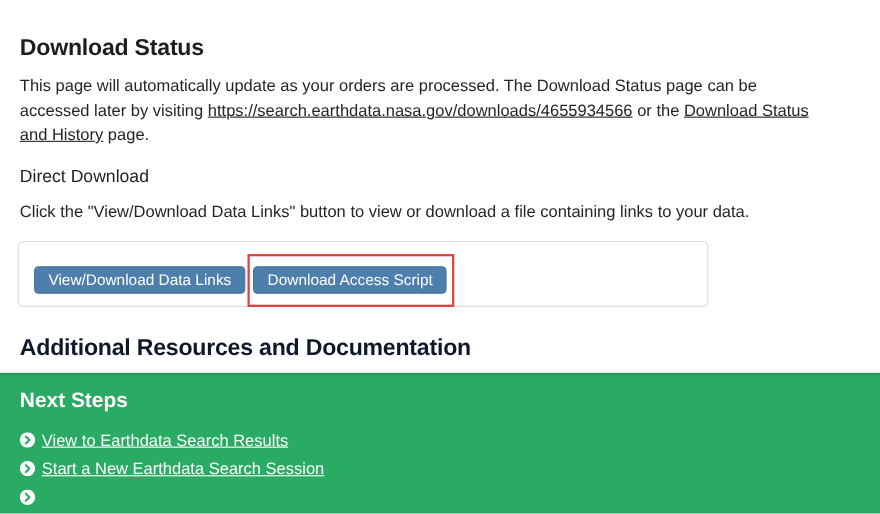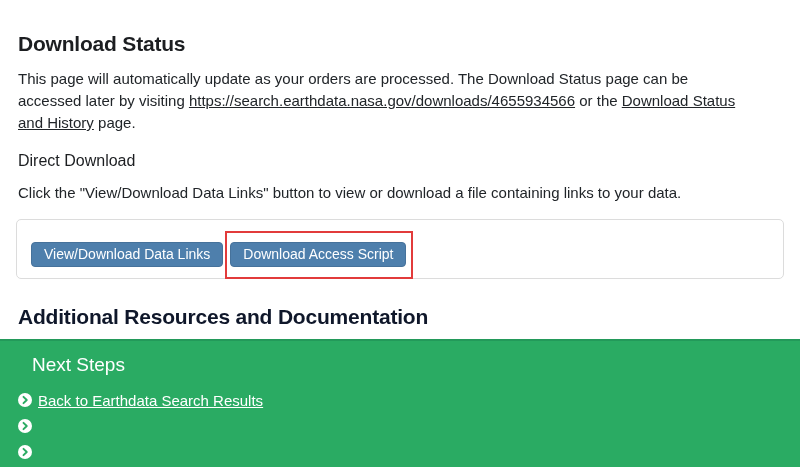--- a/index.html
+++ b/index.html
@@ -39,21 +39,21 @@
   }
   p.section-desc {
     font-size: 15px;
     line-height: 20px;
     margin: 0 0 16px 2px;
   }
 
   .download-panel {
     border: 1px solid #dcdcdc;
     border-radius: 5px;
-    width: 768px;
+    width: 628px;
     margin-left: 0px;
     padding: 22px 14px 11px 14px;
     background: #ffffff;
   }
   .btn-blue {
     display: inline-block;
     background: #4e7fac;
     border: 1px solid #46729b;
     border-radius: 4px;
     color: #ffffff;
@@ -93,22 +93,22 @@
     left: 0; bottom: 0;
     width: 800px;
     height: 128px;
     background: #2aab63;
     border-top: 2px solid #23995a;
     padding: 13px 16px 0 16px;
   }
   .next-steps h2 {
     color: #ffffff;
     font-size: 19px;
-    font-weight: 400;
-    margin: 0 0 11px 16px;
+    font-weight: 700;
+    margin: 0 0 11px 2px;
   }
   .step-link {
     display: flex;
     align-items: center;
     height: 26px;
     text-decoration: none;
     cursor: pointer;
     width: max-content;
   }
   .step-link .circle-icon {
@@ -151,28 +151,29 @@
 </div>
 
 <div class="next-steps">
   <h2>Next Steps</h2>
 
   <a class="step-link">
     <svg class="circle-icon" viewBox="0 0 16 16">
         <circle cx="8" cy="8" r="8" fill="#ffffff"></circle>
         <path d="M6.3 4.4 L10 8 L6.3 11.6" stroke="#2aab63" stroke-width="2.2" fill="none" stroke-linecap="round" stroke-linejoin="round"></path>
       </svg>
-    <span class="step-label">Back to Earthdata Search Results</span>
+    <span class="step-label">View to Earthdata Search Results</span>
   </a>
 
   <a class="step-link">
     <svg class="circle-icon" viewBox="0 0 16 16">
         <circle cx="8" cy="8" r="8" fill="#ffffff"></circle>
         <path d="M6.3 4.4 L10 8 L6.3 11.6" stroke="#2aab63" stroke-width="2.2" fill="none" stroke-linecap="round" stroke-linejoin="round"></path>
       </svg>
+    <span class="step-label">Start a New Earthdata Search Session</span>
   </a>
 
   <a class="step-link">
     <svg class="circle-icon" viewBox="0 0 16 16">
         <circle cx="8" cy="8" r="8" fill="#ffffff"></circle>
         <path d="M6.3 4.4 L10 8 L6.3 11.6" stroke="#2aab63" stroke-width="2.2" fill="none" stroke-linecap="round" stroke-linejoin="round"></path>
       </svg>
   </a>
 </div>
 

